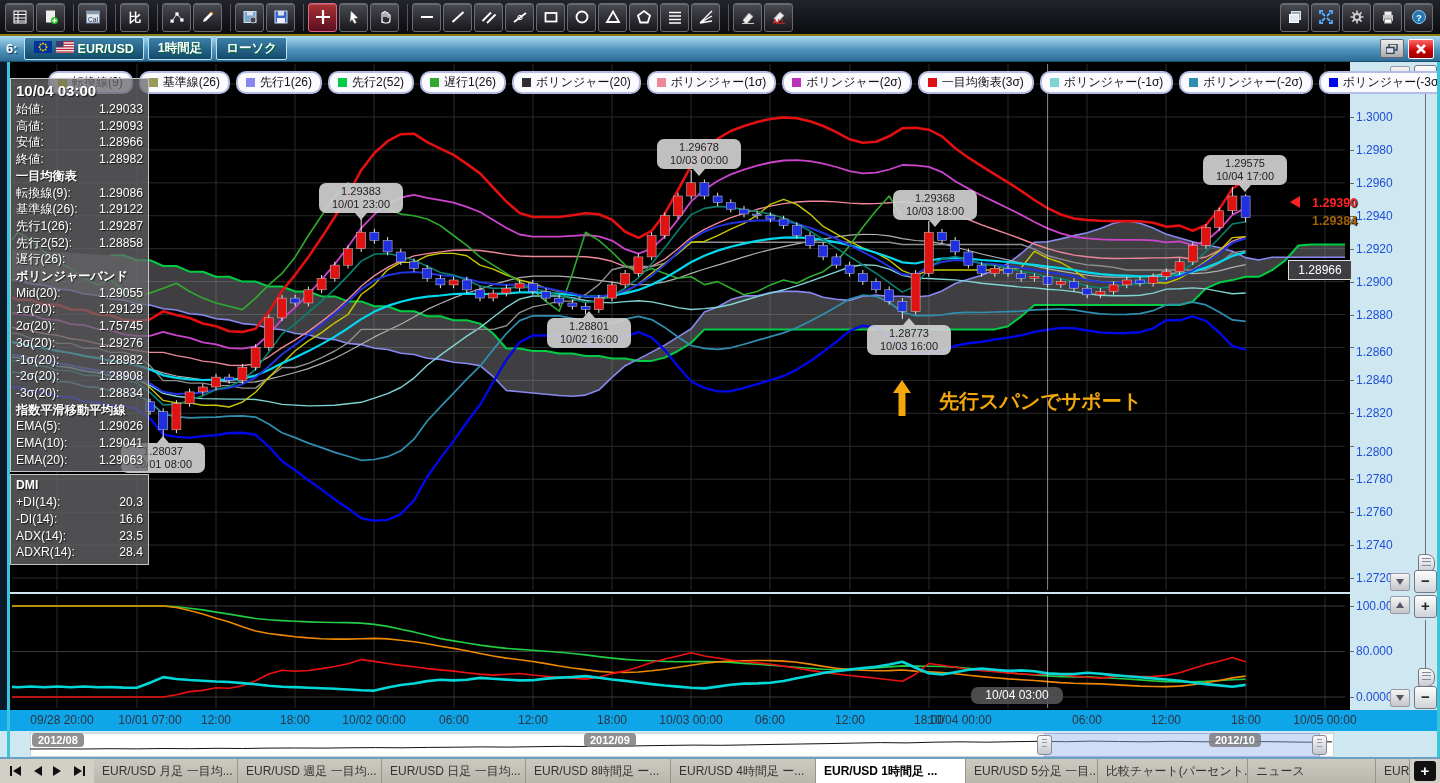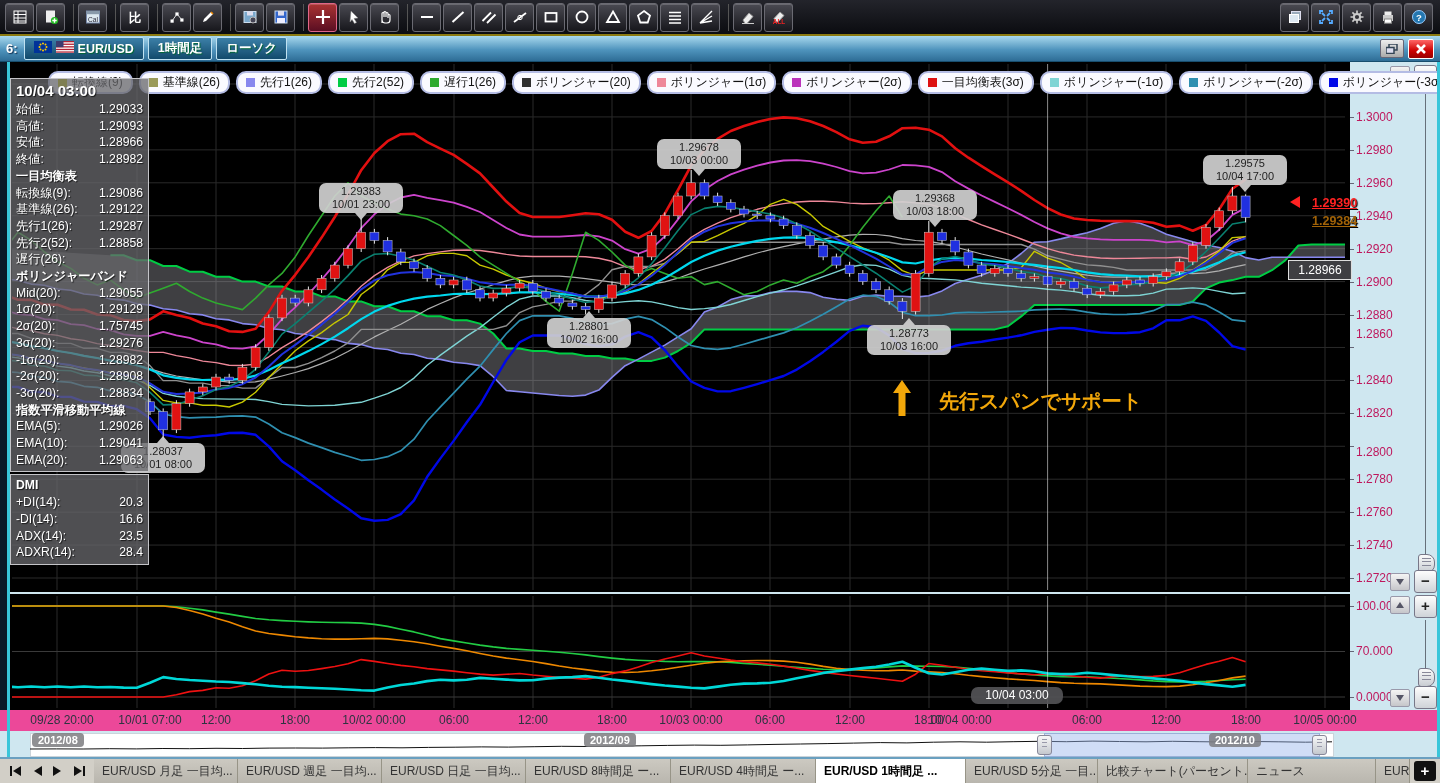--- a/index.html
+++ b/index.html
@@ -54,23 +54,23 @@
     border-radius:7px;color:#222;font-size:11px;line-height:13px;text-align:center;padding:2px 0;}
   .marker:after{content:"";position:absolute;left:50%;margin-left:-6px;border:6px solid transparent;}
   .m-down:after{top:100%;border-top:7px solid rgba(208,208,208,.92);}
   .m-up:after{bottom:100%;border-bottom:7px solid rgba(208,208,208,.92);}
   .marker.dark{background:rgba(84,84,88,.9);color:#fff;width:92px;margin-left:-46px;font-size:12px;padding:2px 0;}
   
   .annotation{position:absolute;z-index:6;display:flex;align-items:flex-start;gap:28px;cursor:pointer;justify-content:center;}
   .ann-text{color:#f2a70a;font-size:20px;font-weight:bold;text-shadow:1px 1px 2px #000;margin-top:8px;}
   
   .price-axis{position:absolute;left:1350px;top:0;width:90px;height:669px;background:#cfe7f0;z-index:3;}
-  .ax-lab{position:absolute;left:6px;color:#be185d;font-size:12px;}
+  .ax-lab{position:absolute;left:6px;color:#1d4ed8;font-size:12px;}
   .tickline{position:absolute;left:0;width:4px;height:1px;background:#667;}
-  .time-axis{position:absolute;left:0;top:648px;width:1440px;height:21px;background:#ec4899;z-index:3;}
+  .time-axis{position:absolute;left:0;top:648px;width:1440px;height:21px;background:#0ea5e9;z-index:3;}
   .t-lab{position:absolute;top:3px;transform:translateX(-50%);color:#2c3440;font-size:12px;white-space:nowrap;}
   
   .zbtn{position:absolute;width:21px;height:21px;background:linear-gradient(#fdfdfd,#cfd3d8);
     border:1px solid #778;border-radius:3px;color:#222;font-weight:bold;font-size:15px;line-height:19px;
     text-align:center;cursor:pointer;z-index:6;}
   .sbtn{position:absolute;width:18px;height:16px;background:linear-gradient(#f4f4f4,#c6c6ca);
     border:1px solid #99a;border-radius:2px;display:flex;align-items:center;justify-content:center;cursor:pointer;z-index:6;}
   .track{position:absolute;width:1px;background:#66707a;z-index:5;}
   .thumb{position:absolute;width:15px;height:17px;background:linear-gradient(#fbfbfb,#c8ccd2);
     border:1px solid #778;border-radius:3px 8px 8px 3px;z-index:6;cursor:pointer;}
@@ -78,21 +78,21 @@
   
   .overview{position:absolute;left:0;top:669px;width:1440px;height:26px;background:#cfe7f0;z-index:3;}
   .ov-strip{position:absolute;left:30px;top:2px;width:1302px;height:22px;background:#fff;border:1px solid #cbd4da;}
   .ov-sel{position:absolute;top:2px;height:22px;background:rgba(150,180,235,.45);border:1px solid #9ab0d8;}
   .ov-handle{position:absolute;top:4px;width:13px;height:18px;background:linear-gradient(#f8f8f8,#c4c8ce);
     border:1px solid #889;border-radius:3px;z-index:5;cursor:ew-resize;}
   .ov-handle b{display:block;width:5px;height:1px;background:#99a;margin:2.5px auto 0 auto;}
   .ov-badge{position:absolute;top:2px;background:rgba(125,125,128,.85);color:#fff;font-size:11px;
     font-weight:bold;padding:1px 6px;border-radius:4px;z-index:4;}
   
-  .px{position:absolute;font-size:12.5px;font-weight:bold;z-index:7;text-shadow:1px 1px 1px #000;text-decoration:underline;}
+  .px{position:absolute;font-size:12.5px;font-weight:bold;z-index:7;text-shadow:1px 1px 1px #000;}
   .px-tri{position:absolute;width:0;height:0;border:6px solid transparent;border-right:10px solid #f22;z-index:7;}
   .px-box{position:absolute;background:rgba(66,66,70,.94);border:1px solid #ddd;color:#fff;font-size:12px;
     width:62px;text-align:center;padding:2px 0;z-index:7;}
   
   .tabbar{position:absolute;left:0;top:757px;width:1440px;height:26px;background:#d2cfc7;
     border-top:2px solid #6aa0c0;display:flex;align-items:stretch;box-sizing:border-box;}
   .tabnav{display:flex;align-items:center;gap:2px;padding:0 6px;flex:0 0 auto;}
   .navb{width:19px;height:19px;display:flex;align-items:center;justify-content:center;cursor:pointer;}
   .tab{display:flex;align-items:center;justify-content:flex-start;padding:0 8px;font-size:12px;color:#333;
     border-right:1px solid #979487;background:linear-gradient(#ccc9c1,#b9b6ae);cursor:pointer;
@@ -778,39 +778,39 @@
         <div class="ax-lab" style="top:113.79999999999998px">1.2960</div>
         <div class="tickline" style="top:120.79999999999998px"></div>
         <div class="ax-lab" style="top:146.73333333333332px">1.2940</div>
         <div class="tickline" style="top:153.73333333333332px"></div>
         <div class="ax-lab" style="top:179.66666666666666px">1.2920</div>
         <div class="tickline" style="top:186.66666666666666px"></div>
         <div class="ax-lab" style="top:212.59999999999997px">1.2900</div>
         <div class="tickline" style="top:219.59999999999997px"></div>
         <div class="ax-lab" style="top:245.5333333333333px">1.2880</div>
         <div class="tickline" style="top:252.5333333333333px"></div>
-        <div class="ax-lab" style="top:265px">1.2860</div>
+        <div class="ax-lab" style="top:283px">1.2860</div>
         <div class="tickline" style="top:285.46666666666664px"></div>
         <div class="ax-lab" style="top:311.4px">1.2840</div>
         <div class="tickline" style="top:318.4px"></div>
         <div class="ax-lab" style="top:344.3333333333333px">1.2820</div>
         <div class="tickline" style="top:351.3333333333333px"></div>
         <div class="ax-lab" style="top:383px">1.2800</div>
         <div class="tickline" style="top:384.26666666666665px"></div>
         <div class="ax-lab" style="top:410.19999999999993px">1.2780</div>
         <div class="tickline" style="top:417.19999999999993px"></div>
         <div class="ax-lab" style="top:443.13333333333327px">1.2760</div>
         <div class="tickline" style="top:450.13333333333327px"></div>
         <div class="ax-lab" style="top:476.0666666666666px">1.2740</div>
         <div class="tickline" style="top:483.0666666666666px"></div>
         <div class="ax-lab" style="top:509px">1.2720</div>
         <div class="tickline" style="top:516px"></div>
         <div class="ax-lab" style="top:537px">100.00</div>
         <div class="tickline" style="top:544px"></div>
-        <div class="ax-lab" style="top:582px">70.000</div>
+        <div class="ax-lab" style="top:582px">80.000</div>
         <div class="tickline" style="top:589px"></div>
         <div class="ax-lab" style="top:628px">0.0000</div>
         <div class="tickline" style="top:635px"></div>
       </div>
     <div class="time-axis" id="timeAxis">
         <div class="t-lab" style="left:62px">09/28 20:00</div>
         <div class="t-lab" style="left:150px">10/01 07:00</div>
         <div class="t-lab" style="left:216px">12:00</div>
         <div class="t-lab" style="left:295px">18:00</div>
         <div class="t-lab" style="left:374px">10/02 00:00</div>

